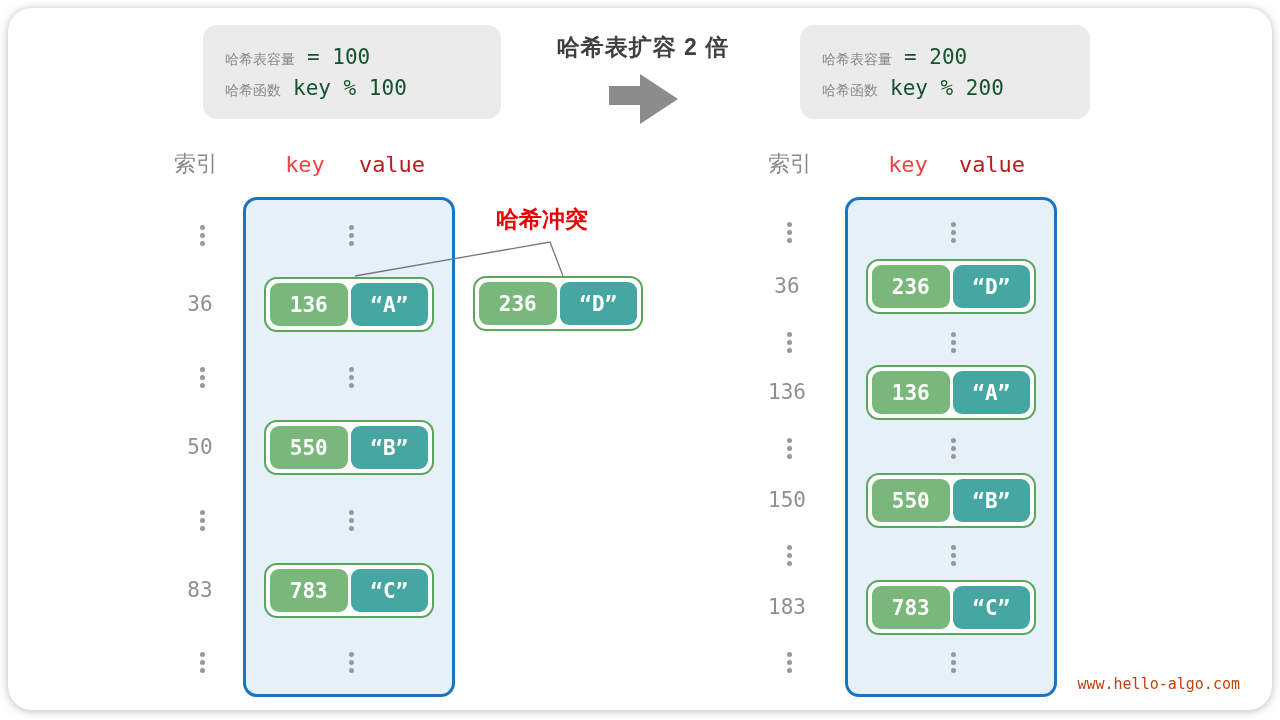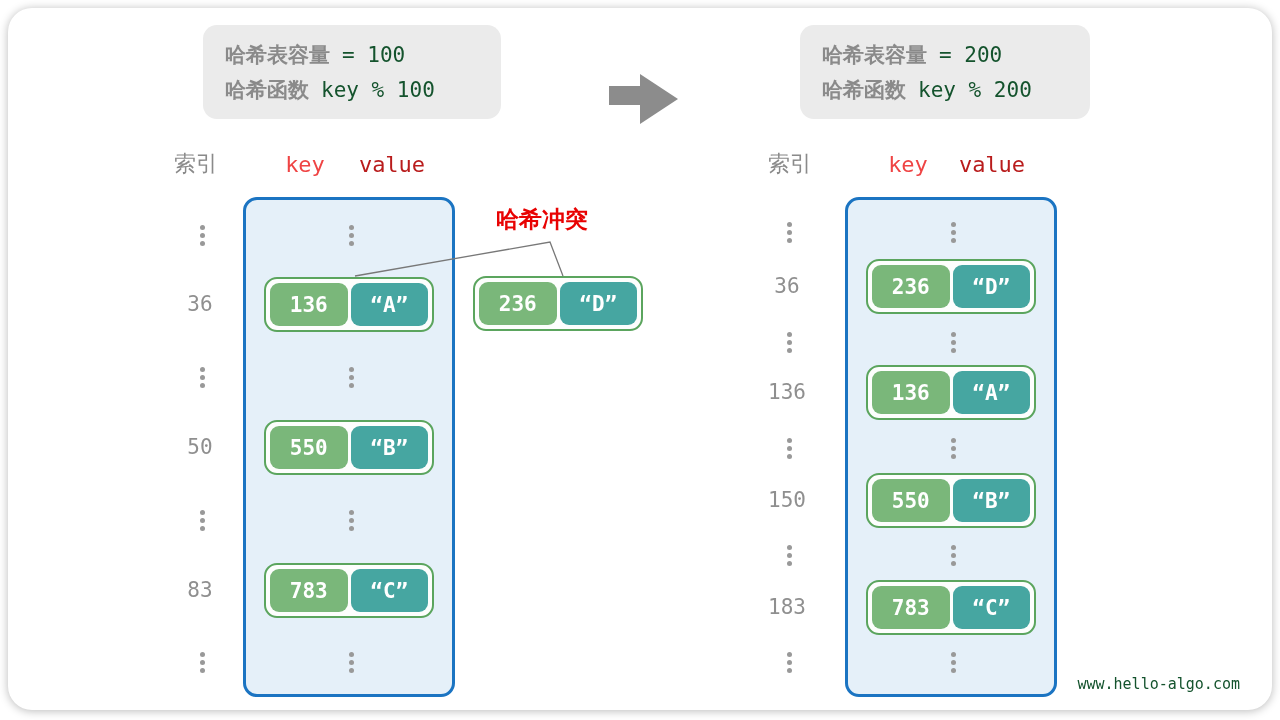--- a/index.html
+++ b/index.html
@@ -14,21 +14,21 @@
   }
   .center{transform:translate(-50%,-50%);}
   .mono{font-family:"DejaVu Sans Mono","Liberation Mono",monospace;}
 
   .info-box{
     position:absolute;background:#ebebeb;border-radius:14px;
     display:flex;flex-direction:column;justify-content:center;
     padding-left:22px;gap:7px;box-sizing:border-box;
   }
   .info-line{display:flex;align-items:baseline;gap:12px;white-space:nowrap;}
-  .info-label{font-weight:bold;font-size:21px;color:#8a8a8a;}
+  .info-label{font-weight:normal;font-size:14px;color:#8a8a8a;}
   .info-code{font-size:21px;color:#14532d;text-align:center;}
 
   .diagram-title{
     position:absolute;font-weight:bold;font-size:23px;color:#404040;
     white-space:nowrap;letter-spacing:1px;
   }
 
   .col-header{position:absolute;font-size:22px;white-space:nowrap;}
   .hdr-index{color:#8a8a8a;}
   .hdr-key{color:#ef4444;}
@@ -59,41 +59,42 @@
     color:#ffffff;font-weight:bold;font-size:21px;
   }
   .kbox{background:#7ab77a;}
   .vbox{background:#46a6a1;}
 
   .collision-label{
     position:absolute;font-weight:bold;font-size:23px;color:#e80202;white-space:nowrap;
   }
 
   .watermark{
-    position:absolute;font-size:15px;color:#14532d;white-space:nowrap;
+    position:absolute;font-size:15px;color:#c2410c;white-space:nowrap;
   }
   svg.overlay{position:absolute;left:0;top:0;pointer-events:none;}
 </style>
 </head>
 <body>
 
 <div class="canvas">
   <div class="card"></div>
 
   <div class="info-box" style="left:203px;top:25px;width:298px;height:94px;">
     <div class="info-line">
       <span class="info-label">哈希表容量</span>
       <span class="info-code mono">= 100</span>
     </div>
     <div class="info-line">
       <span class="info-label">哈希函数</span>
       <span class="info-code mono">key % 100</span>
     </div>
   </div>
 
+  <div class="diagram-title center" style="left:643px;top:47px;">哈希表扩容 2 倍</div>
 
   <div class="info-box" style="left:800px;top:25px;width:290px;height:94px;">
     <div class="info-line">
       <span class="info-label">哈希表容量</span>
       <span class="info-code mono">= 200</span>
     </div>
     <div class="info-line">
       <span class="info-label">哈希函数</span>
       <span class="info-code mono">key % 200</span>
     </div>

